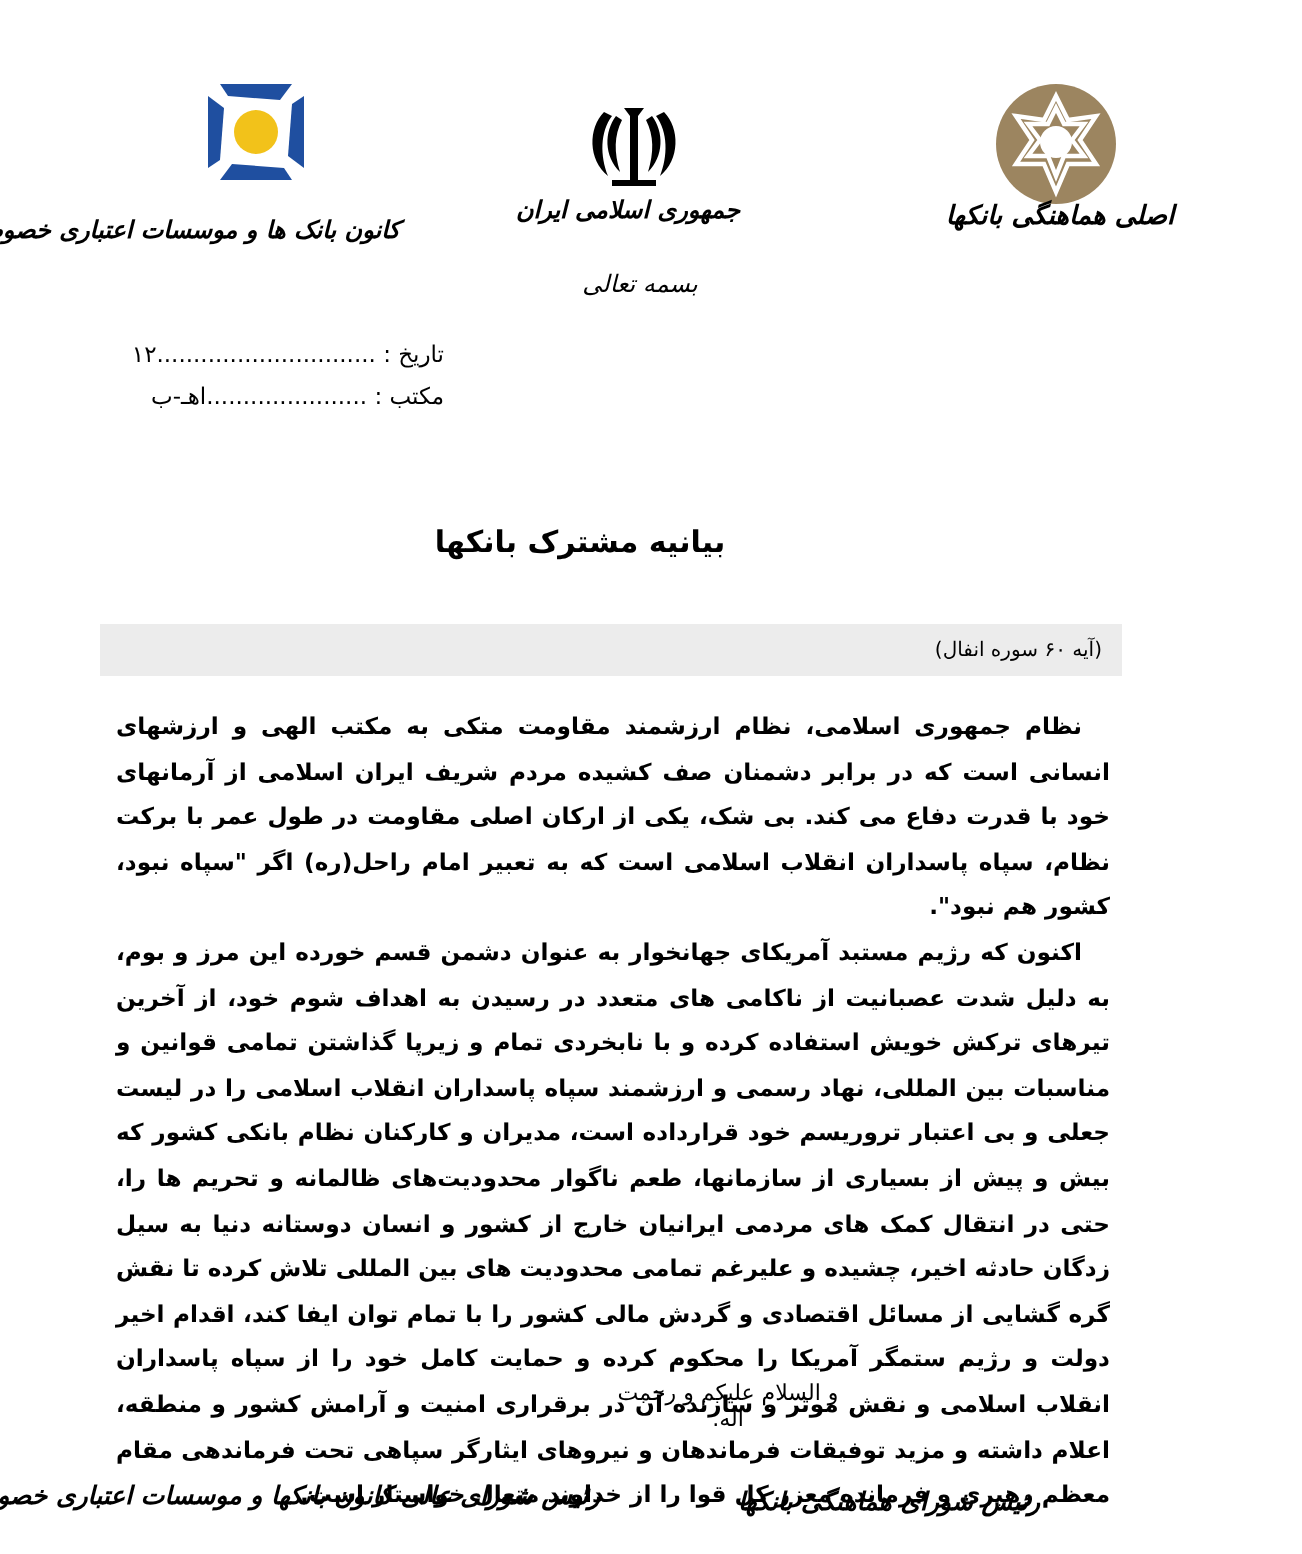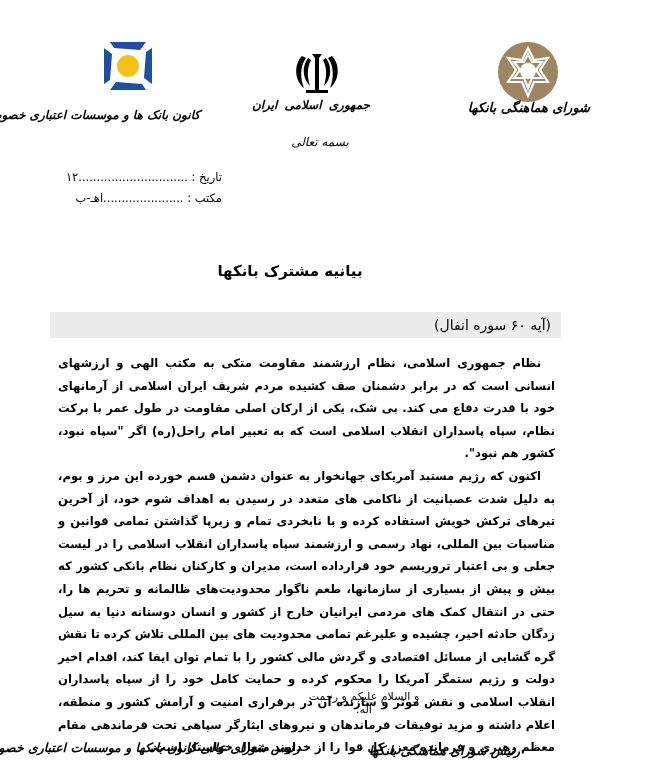--- a/index.html
+++ b/index.html
@@ -7,33 +7,33 @@
     .abs { position: absolute; }
 
     
     .logo-left { left: 100px; top: 38px; width: 56px; height: 56px; }
     .logo-center { left: 292px; top: 50px; width: 50px; height: 46px; }
     .logo-right { left: 496px; top: 40px; width: 64px; height: 64px; }
 
     .caption { font-family: "DejaVu Serif", serif; font-style: italic; font-weight: bold; white-space: nowrap; direction: rtl; }
     .cap-left { left: 50px; top: 108px; width: 150px; font-size: 12px; text-align: center; }
     .cap-right { left: 470px; top: 100px; width: 120px; font-size: 13px; text-align: center; }
-    .cap-center { left: 270px; top: 98px; width: 100px; font-size: 12px; text-align: left; font-family: Liberation Mono, monospace; }
+    .cap-center { left: 270px; top: 98px; width: 100px; font-size: 12px; text-align: left; }
     .bismillah { left: 280px; top: 135px; width: 80px; font-size: 12px; text-align: center; font-weight: normal; }
 
     .meta { left: 72px; width: 150px; font-size: 11.5px; direction: rtl; text-align: right; white-space: nowrap; }
     .meta-date { top: 170px; }
     .meta-number { top: 191px; }
     .meta .dots { letter-spacing: 0; text-align: right; }
 
     .title { left: 0; width: 580px; top: 262px; text-align: center; font-size: 15px; font-weight: bold; direction: rtl; }
 
     .verse-box { left: 50px; top: 312px; width: 511px; height: 26px; background: #ececec; direction: rtl; display: flex; align-items: center; padding: 0 6px; box-sizing: border-box; white-space: nowrap; overflow: hidden; }
     .verse-text { font-size: 12.5px; font-weight: bold; font-family: "DejaVu Serif", serif; }
-    .verse-ref { font-size: 14px; margin-right: 4px; margin-left: 11px; }
+    .verse-ref { font-size: 10px; margin-right: 4px; margin-left: 11px; }
 
     .body-text { left: 58px; top: 352px; width: 497px; font-size: 11.6px; font-weight: bold; line-height: 22.6px; direction: rtl; text-align: justify; }
     .body-text p { margin: 0; text-indent: 14px; }
 
     .closing { left: 300px; top: 690px; width: 128px; font-size: 11px; direction: rtl; text-align: center; }
 
     .sig { font-family: "DejaVu Serif", serif; font-style: italic; font-weight: bold; white-space: nowrap; direction: rtl; font-size: 12.5px; }
     .sig-left { left: 60px; top: 740px; width: 240px; text-align: center; }
     .sig-right { left: 410px; top: 743px; width: 110px; text-align: center; }
   </style>
@@ -68,21 +68,21 @@
 <div class="abs logo-right">
   <svg width="64" height="64" viewBox="0 0 64 64">
     <circle cx="32" cy="32" r="30" fill="#9c8560"></circle>
     <g fill="none" stroke="#ffffff" stroke-width="2.2">
       <polygon points="32,8 38,20 52,18 44,30 52,42 38,42 32,56 26,42 12,42 20,30 12,18 26,20"></polygon>
       <polygon points="32,14 36,22 46,22 40,30 46,38 36,38 32,48 28,38 18,38 24,30 18,22 28,22"></polygon>
     </g>
     <circle cx="32" cy="31" r="8" fill="#ffffff"></circle>
   </svg>
 </div>
-<div class="abs caption cap-right">شورای هماهنگی بانکها</div>
+<div class="abs caption cap-right">اصلی هماهنگی بانکها</div>
 
 <div class="abs meta meta-date">
   <span>تاریخ :</span>
   <span class="dots">..............................۱۲</span>
 </div>
 <div class="abs meta meta-number">
   <span>مکتب :</span>
   <span class="dots">......................اهـ-ب</span>
 </div>
 

